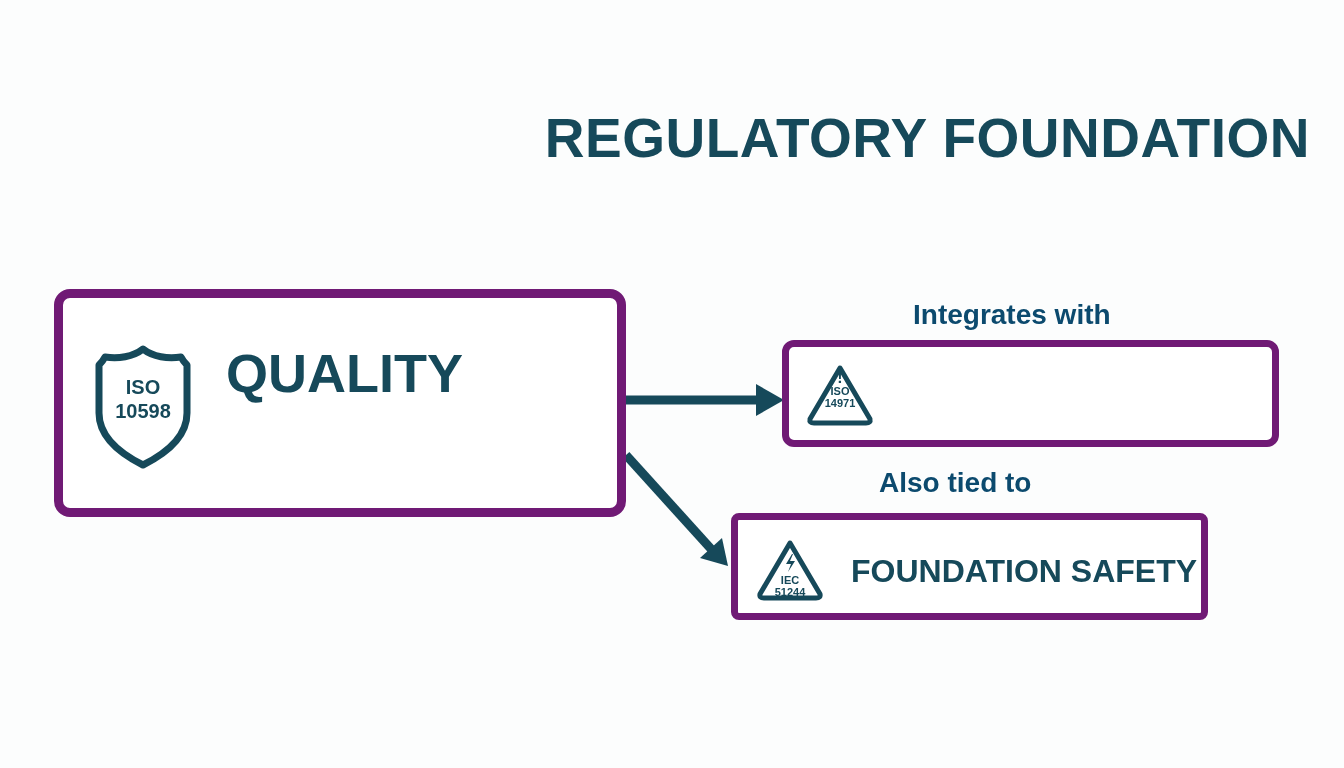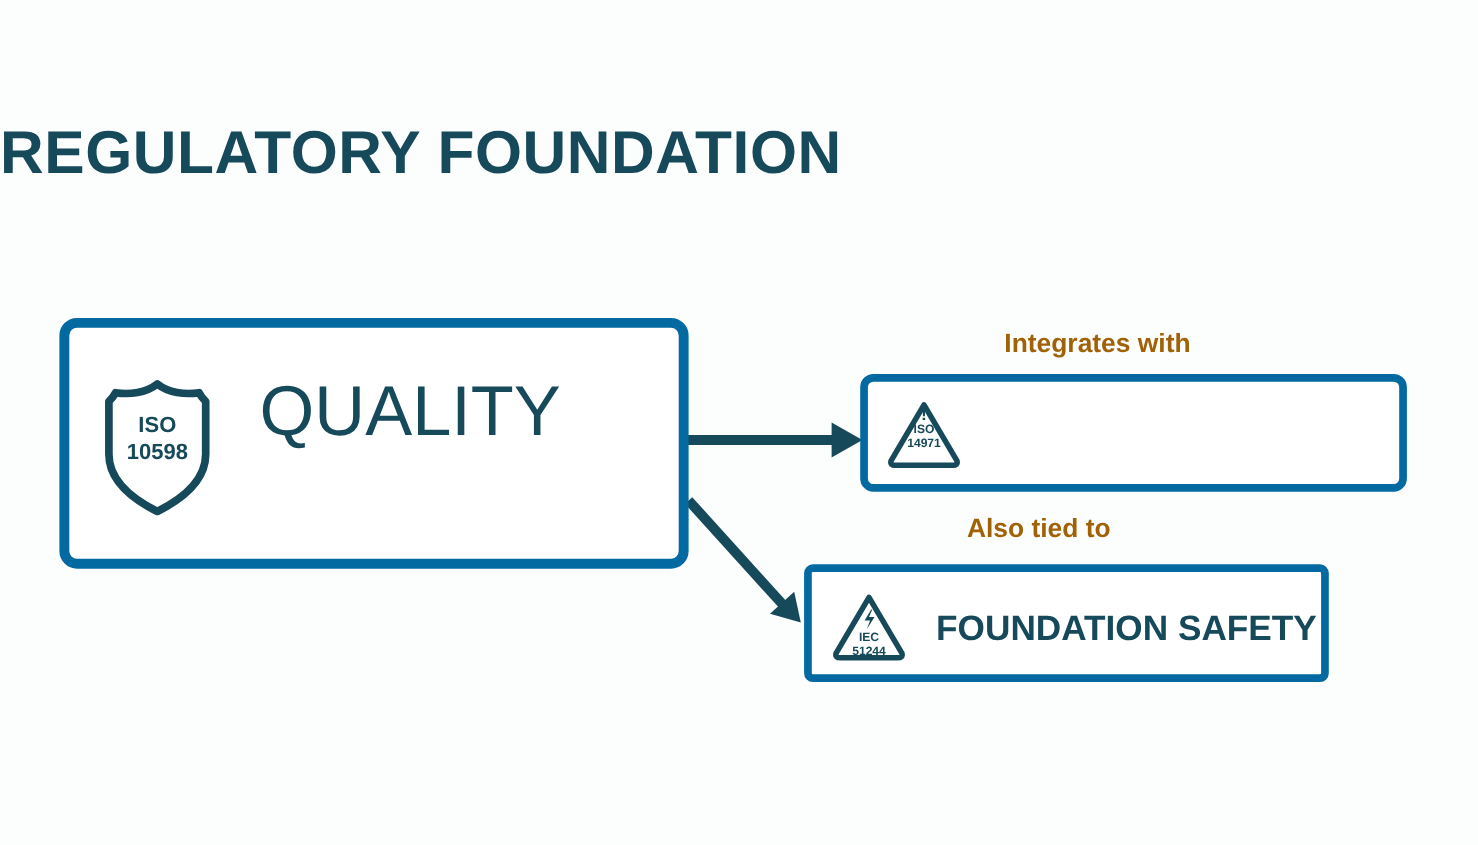--- a/index.html
+++ b/index.html
@@ -1,30 +1,30 @@
 <!DOCTYPE html>
 <html><head>
 <meta charset="utf-8">
 <style>
   html, body { margin:0; padding:0; }
   body { width:1344px; height:768px; background:#fcfdfd; position:relative; overflow:hidden;
          font-family:"Liberation Sans", "DejaVu Sans", sans-serif; color:#16495a; }
-  .title { position:absolute; left:0; width:1310px; top:106px; text-align:left;
+  .title { position:absolute; left:0; width:1310px; top:106px; text-align:right;
            font-size:55px; font-weight:bold; letter-spacing:0.5px; color:#16495a; }
-  .box { position:absolute; border:9px solid #0369a1; border-radius:16px; background:#fff; box-sizing:border-box; }
+  .box { position:absolute; border:9px solid #701a75; border-radius:16px; background:#fff; box-sizing:border-box; }
   #qs { left:54px; top:289px; width:572px; height:228px; }
   #rm { left:782px; top:340px; width:497px; height:107px; border-width:7px; border-radius:12px; }
   #es { left:731px; top:513px; width:477px; height:107px; border-width:7px; border-radius:8px; }
-  .qs-label { position:absolute; left:173px; top:42px; font-size:64px; font-weight:normal; line-height:66px; color:#16495a; }
+  .qs-label { position:absolute; left:163px; top:42px; font-size:54px; font-weight:bold; line-height:66px; color:#16495a; }
   .shield { position:absolute; left:30px; top:45px; }
   .shield-text { position:absolute; left:34px; top:77px; width:92px; text-align:center; font-weight:bold; font-size:20px; line-height:24px; color:#16495a; }
   .box-label { position:absolute; font-size:32px; font-weight:bold; color:#16495a; white-space:nowrap; }
   .tri { position:absolute; }
   .tri-text { position:absolute; text-align:center; font-weight:bold; font-size:11px; line-height:12px; color:#16495a; }
-  .conn-label { position:absolute; font-size:24px; font-weight:bold; color:#a16207; }
+  .conn-label { position:absolute; font-size:28px; font-weight:bold; color:#0c4a6e; }
   svg.arrows { position:absolute; left:0; top:0; }
 </style>
 </head>
 <body>
 
 <div class="title">REGULATORY FOUNDATION</div>
 
 <svg class="arrows" width="1344" height="768">
   <g>
     <line x1="624" y1="400" x2="760" y2="400" stroke="#16495a" stroke-width="9"></line>

